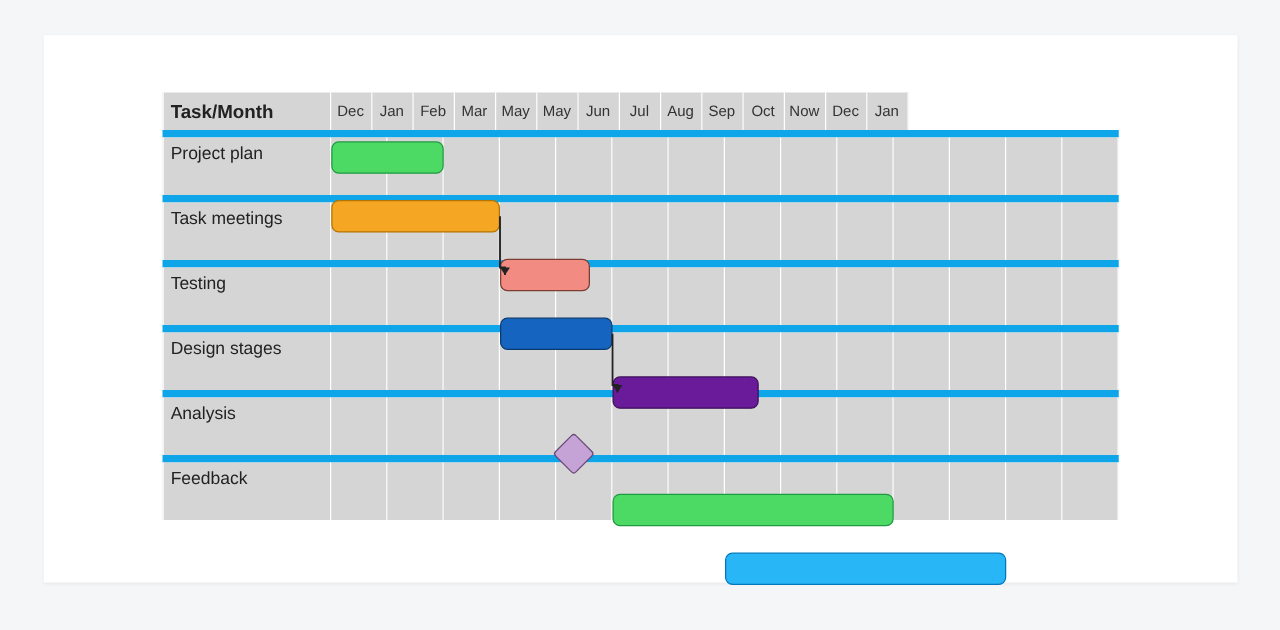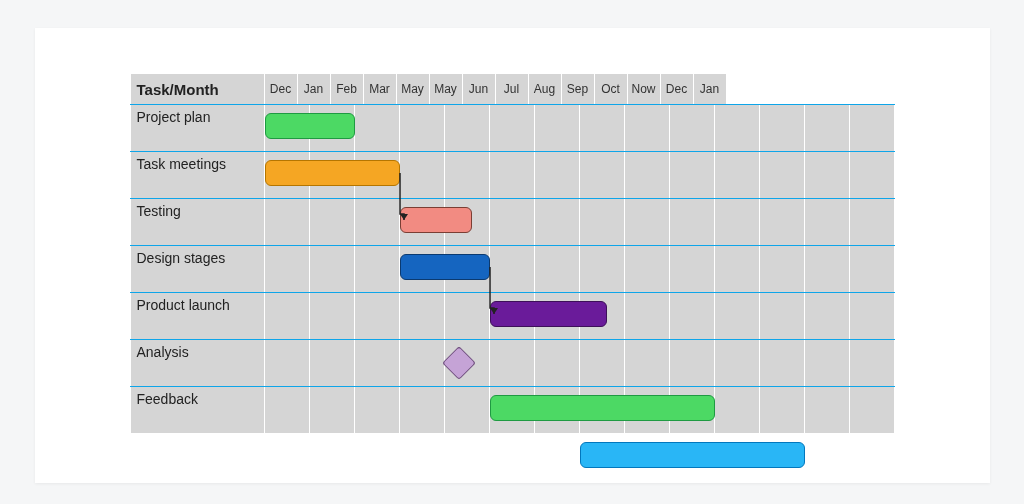--- a/index.html
+++ b/index.html
@@ -55,21 +55,21 @@
     color: #333;
     display: flex;
     align-items: center;
     justify-content: center;
     box-sizing: border-box;
   }
   
   .row {
     display: flex;
     height: 46px;
-    border-top: 1px solid #0ea5e9;
+    border-top: 6px solid #0ea5e9;
   }
   .row .task-col {
     width: 135px;
     background: #d5d5d5;
     font-size: 14px;
     color: #222;
     display: flex;
     align-items: flex-start;
     padding: 4px 6px;
     border-left: 1px solid #fff;
@@ -183,37 +183,20 @@
             <div class="mcol"></div>
             <div class="mcol"></div>
             <div class="mcol"></div>
             <div class="mcol"></div>
             <div class="mcol"></div>
             <div class="mcol"></div>
             <div class="mcol"></div>
           </div>
           <div class="row">
             <div class="task-col">Design stages</div>
-            <div class="mcol"></div>
-            <div class="mcol"></div>
-            <div class="mcol"></div>
-            <div class="mcol"></div>
-            <div class="mcol"></div>
-            <div class="mcol"></div>
-            <div class="mcol"></div>
-            <div class="mcol"></div>
-            <div class="mcol"></div>
-            <div class="mcol"></div>
-            <div class="mcol"></div>
-            <div class="mcol"></div>
-            <div class="mcol"></div>
-            <div class="mcol"></div>
-          </div>
-          <div class="row">
-            <div class="task-col">Product launch</div>
             <div class="mcol"></div>
             <div class="mcol"></div>
             <div class="mcol"></div>
             <div class="mcol"></div>
             <div class="mcol"></div>
             <div class="mcol"></div>
             <div class="mcol"></div>
             <div class="mcol"></div>
             <div class="mcol"></div>
             <div class="mcol"></div>

